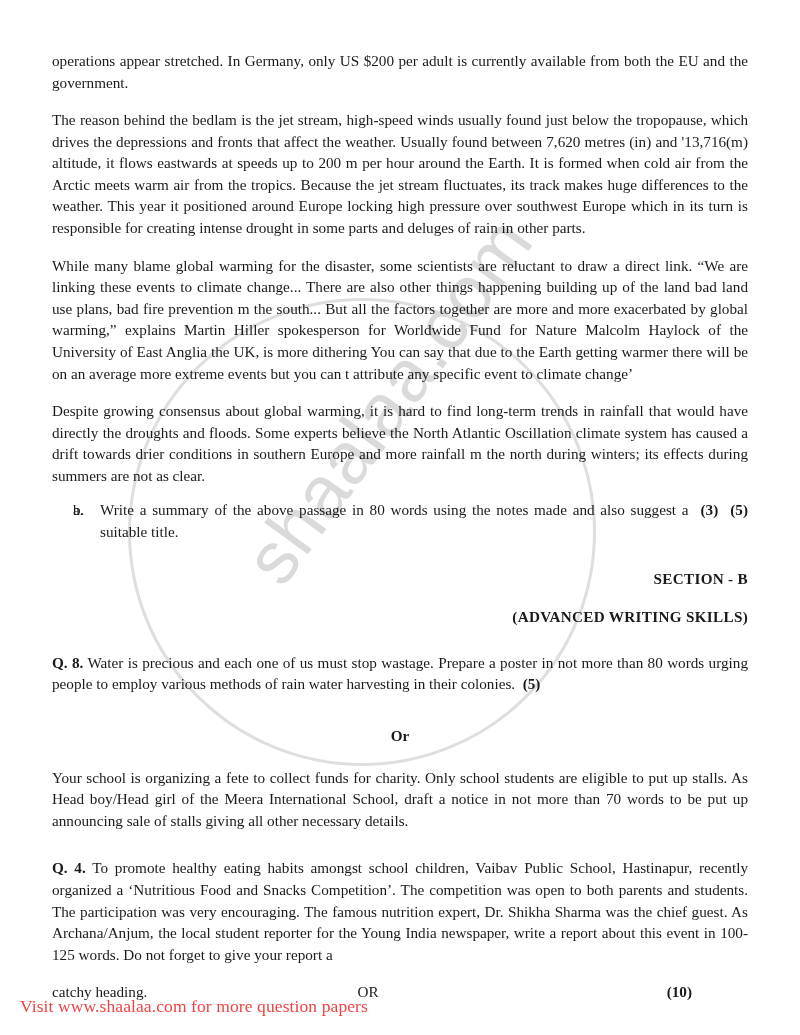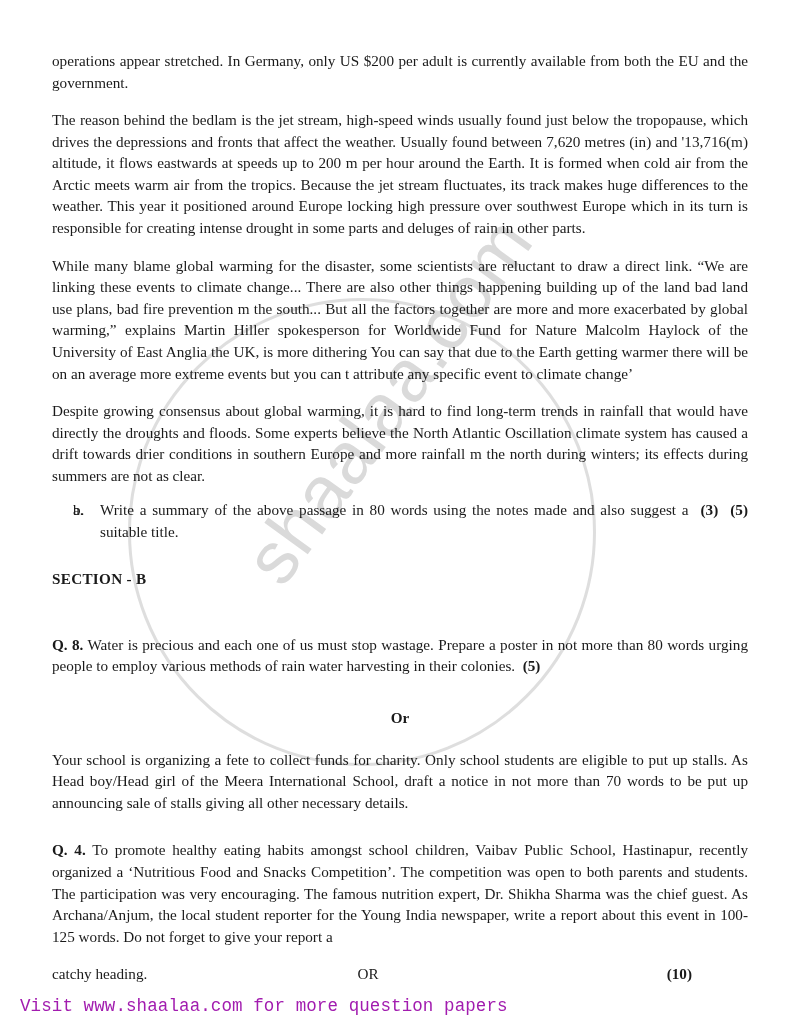--- a/index.html
+++ b/index.html
@@ -106,21 +106,21 @@
     font-weight: bold;
     float: right;
     margin-left: 12px;
   }
   .marks-inline {
     font-weight: bold;
   }
 
   
   .center-heading {
-    text-align: left;
+    text-align: right;
     font-weight: bold;
     font-size: 15.2px;
     letter-spacing: 0.3px;
   }
   .center-or {
     text-align: center;
     font-weight: bold;
     font-size: 15.2px;
   }
 
@@ -145,23 +145,23 @@
     position: absolute;
     right: 56px; top: 0;
     font-weight: bold;
   }
 
   
   #footer {
     position: absolute;
     left: 20px;
     top: 996px;
-    font-family: Liberation Mono, monospace;
+    font-family: Liberation Serif, serif;
     font-size: 17.5px;
-    color: #a21caf;
+    color: #ef4444;
     letter-spacing: 0.1px;
     z-index: 3;
   }
 </style>
 </head>
 <body>
 
 <div id="watermark-layer">
   <div id="wm-circle"></div>
   <div id="wm-text">shaalaa.com</div>
@@ -188,20 +188,21 @@
         <span class="li-text"><span class="marks">(3)</span><span>Write a summary of the above passage in 80 words using the notes made and also suggest a suitable title.</span></span>
       </li>
     </ol>
 
     <div class="spacer-26"></div>
 
     <div class="center-heading">SECTION - B</div>
 
     <div class="spacer-20"></div>
 
+    <div class="center-heading">(ADVANCED WRITING SKILLS)</div>
 
     <div class="spacer-26"></div>
 
     <p class="para"><span class="qlabel">Q. 8.</span> <span>Water is precious and each one of us must stop wastage. Prepare a poster in not more than 80 words urging people to employ various methods of rain water harvesting in their colonies.</span>&nbsp; <span class="marks-inline">(5)</span></p>
 
     <div class="spacer-16"></div>
 
     <div class="center-or">Or</div>
 
     <div class="spacer-22"></div>

